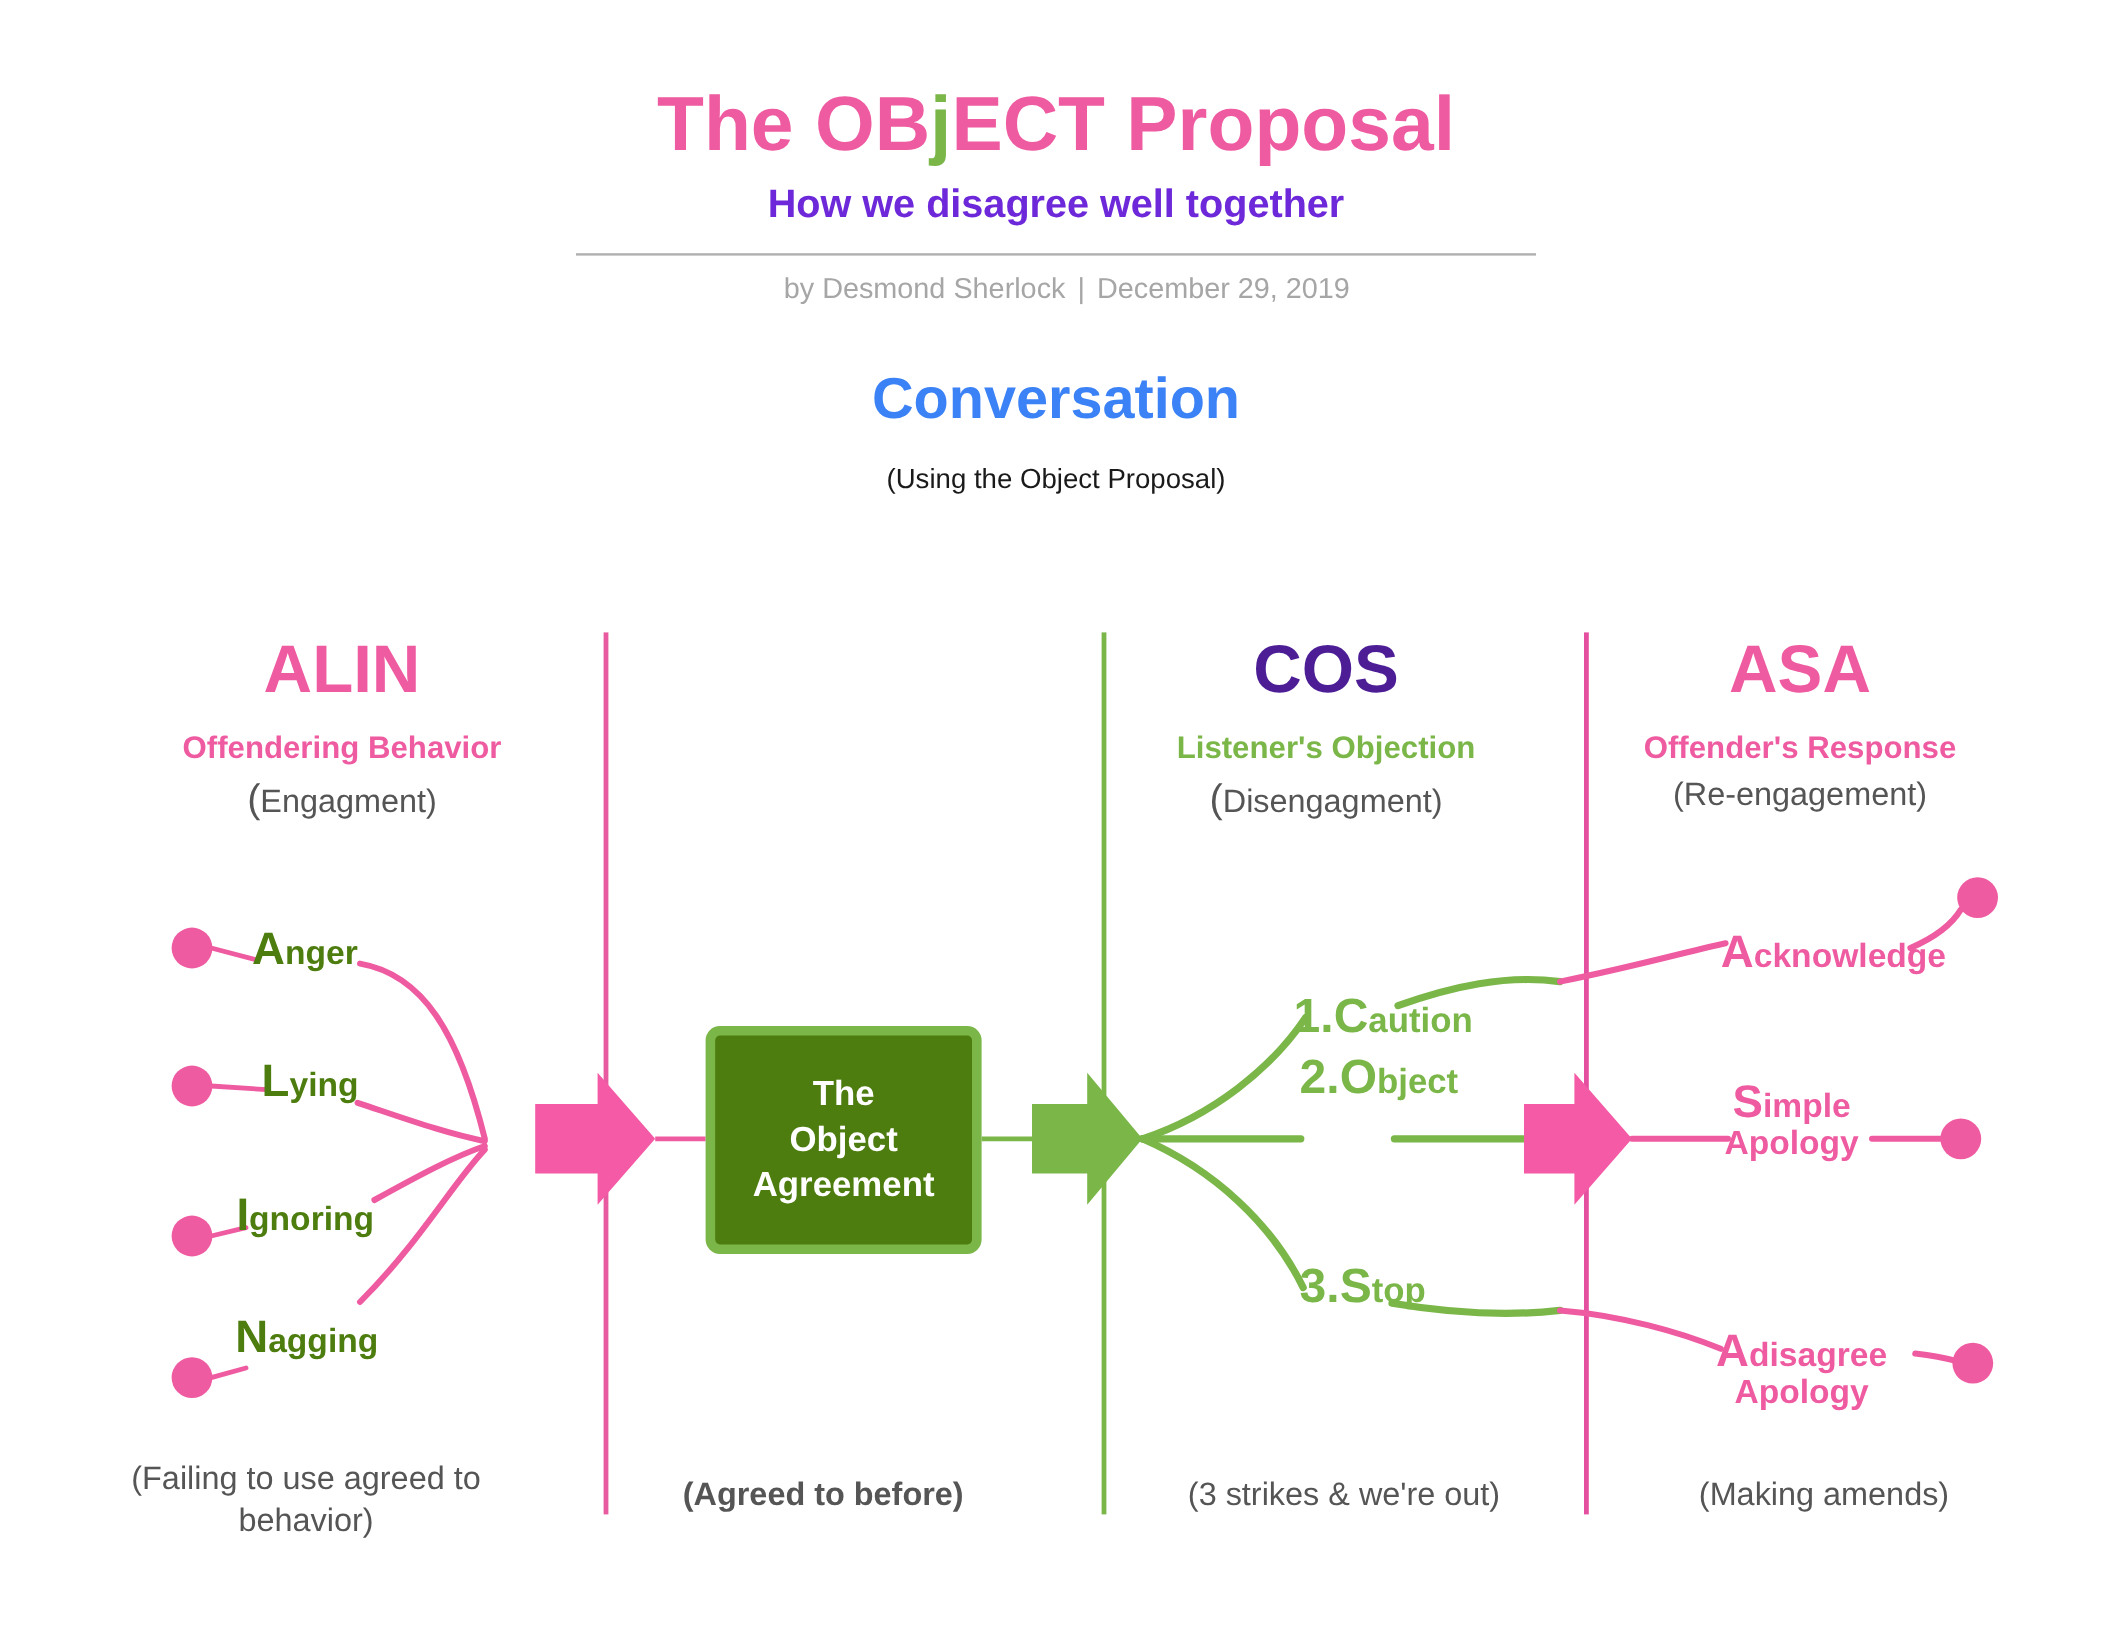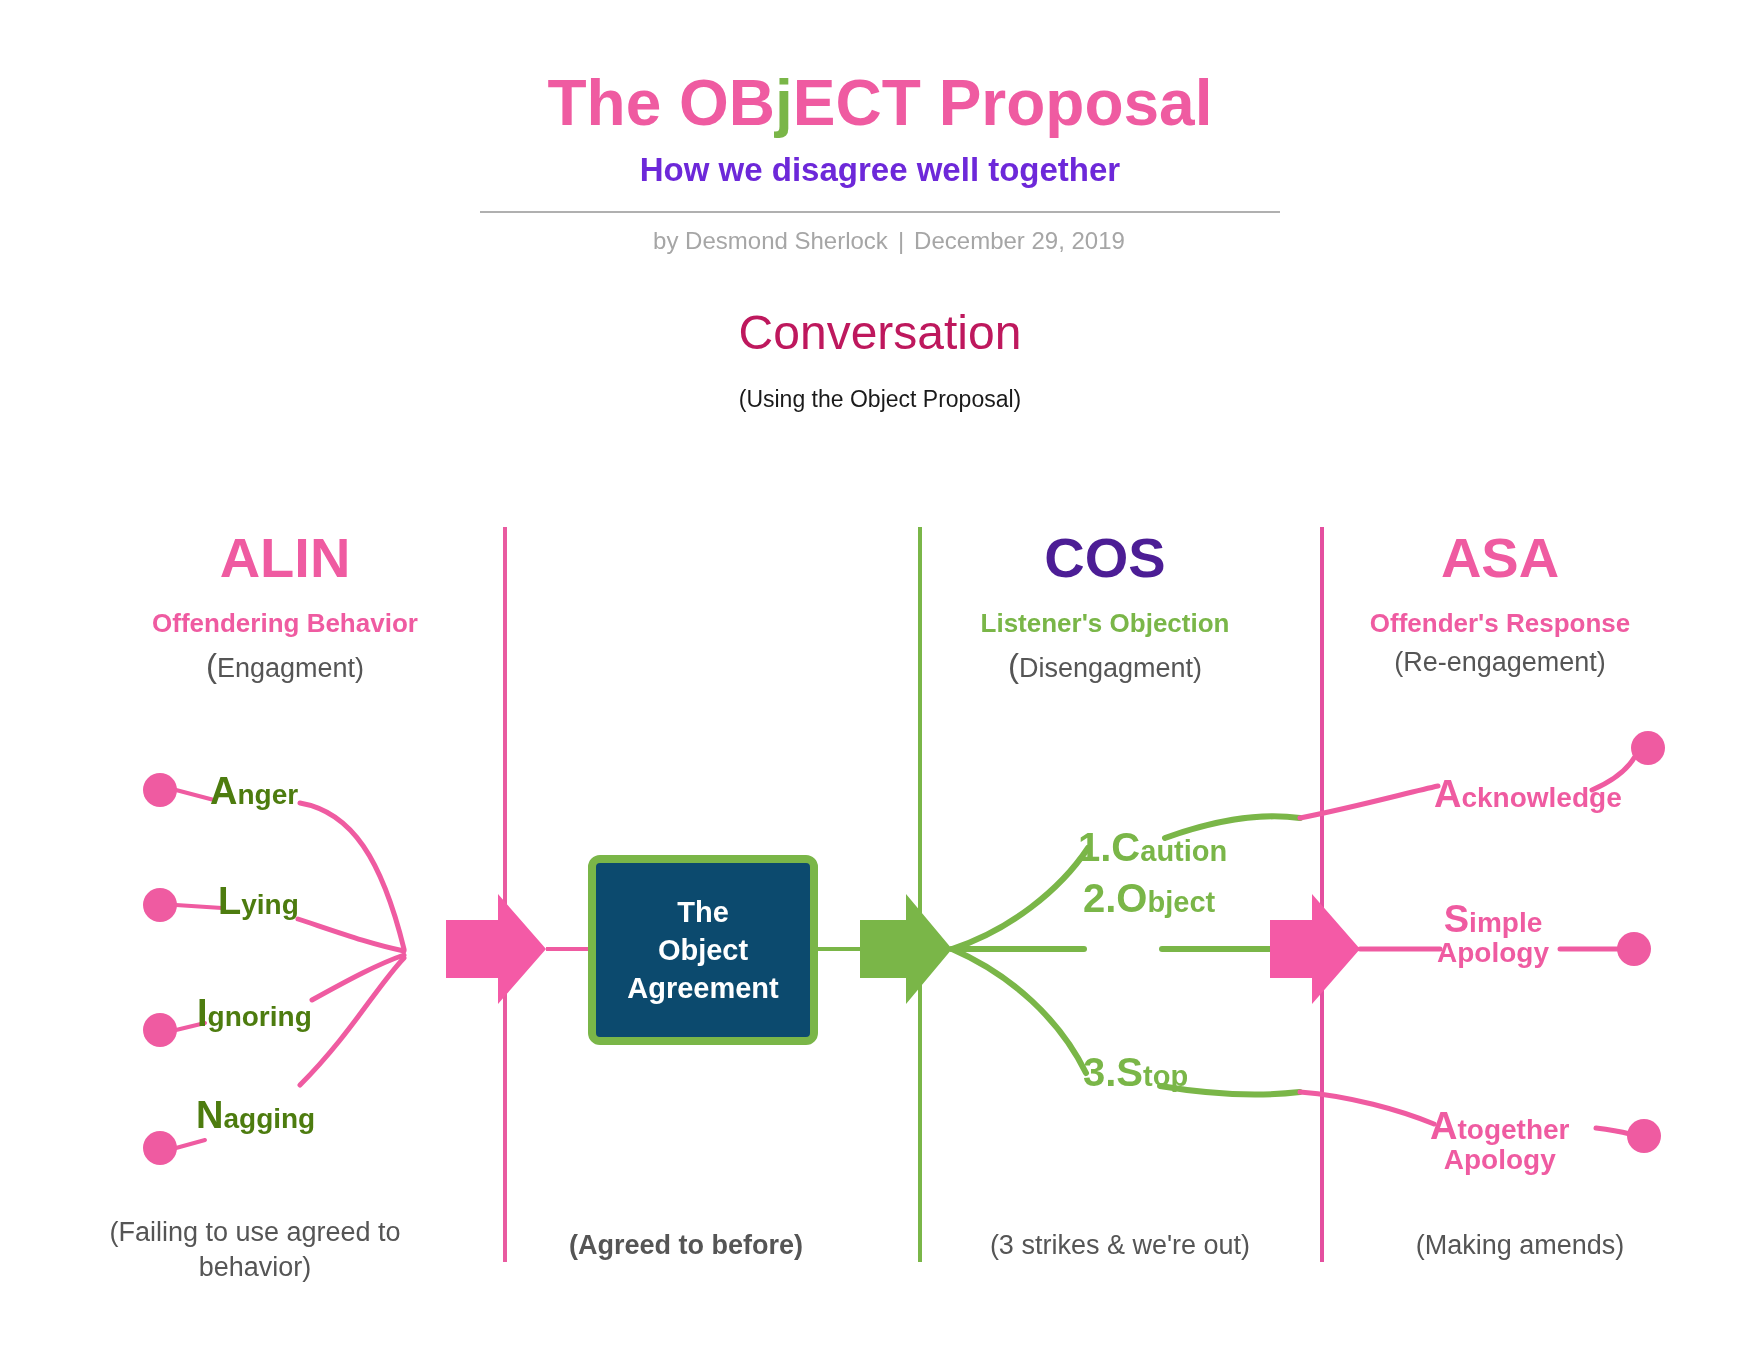--- a/index.html
+++ b/index.html
@@ -25,21 +25,21 @@
   .rule{
     width:800px;height:2px;background:#b0b0b0;margin:22px auto 0 auto;
   }
   .byline{
     font-size:24px;color:#a6a6a6;margin-top:14px;padding-left:18px;
   }
   .byline .sep{padding:0 10px;}
 
   
   .conv{position:absolute;left:0;top:305px;width:1760px;text-align:center;}
-  .conv-title{font-size:48px;color:#be185d;}
+  .conv-title{font-size:48px;color:#3b82f6;font-weight:bold;}
   .conv-sub{font-size:23px;color:#1a1a1a;margin-top:26px;}
 
   
   .divider{position:absolute;width:4px;top:527px;height:735px;}
   .d1{left:503px;background:#e95ba0;}
   .d2{left:918px;background:#7ab648;}
   .d3{left:1320px;background:#e44f9f;}
 
   
   .col-head{position:absolute;text-align:center;}
@@ -66,21 +66,21 @@
   .blabel .rest{font-size:28px;}
 
   #lbl-anger{left:210px;top:770px;}
   #lbl-lying{left:218px;top:880px;}
   #lbl-ignoring{left:197px;top:992px;}
   #lbl-nagging{left:196px;top:1094px;}
 
   
   .center-box{
     position:absolute;left:588px;top:855px;width:230px;height:190px;
-    background:#0c4a6e;border:8px solid #7ab648;border-radius:12px;
+    background:#4d7c0f;border:8px solid #7ab648;border-radius:12px;
     box-sizing:border-box;
     display:flex;align-items:center;justify-content:center;
     color:#ffffff;font-size:29px;font-weight:bold;line-height:1.32;
     text-align:center;
   }
 
   
   .slabel{position:absolute;font-weight:bold;color:#7ab648;white-space:nowrap;}
   .slabel .num{font-size:40px;}
   .slabel .cap{font-size:40px;}
@@ -222,20 +222,20 @@
   <div class="slabel" id="lbl-caution"><span class="num">1.</span><span class="cap">C</span><span class="rest">aution</span></div>
 
   <div class="slabel" id="lbl-object"><span class="num">2.</span><span class="cap">O</span><span class="rest">bject</span></div>
 
   <div class="slabel" id="lbl-stop"><span class="num">3.</span><span class="cap">S</span><span class="rest">top</span></div>
 
   <div class="rlabel" id="lbl-ack"><span class="cap">A</span><span class="rest">cknowledge</span></div>
 
   <div class="rlabel" id="lbl-simple"><span class="cap">S</span><span class="rest">imple</span><span class="ln2">Apology</span></div>
 
-  <div class="rlabel" id="lbl-acceptable"><span class="cap">A</span><span class="rest">together</span><span class="ln2">Apology</span></div>
+  <div class="rlabel" id="lbl-acceptable"><span class="cap">A</span><span class="rest">disagree</span><span class="ln2">Apology</span></div>
 
   <div class="cap-bot" id="cap-alin">(Failing to use agreed to behavior)</div>
   <div class="cap-bot" id="cap-center">(Agreed to before)</div>
   <div class="cap-bot" id="cap-cos">(3 strikes &amp; we're out)</div>
   <div class="cap-bot" id="cap-asa">(Making amends)</div>
 
 </div>
 
 </body></html>

